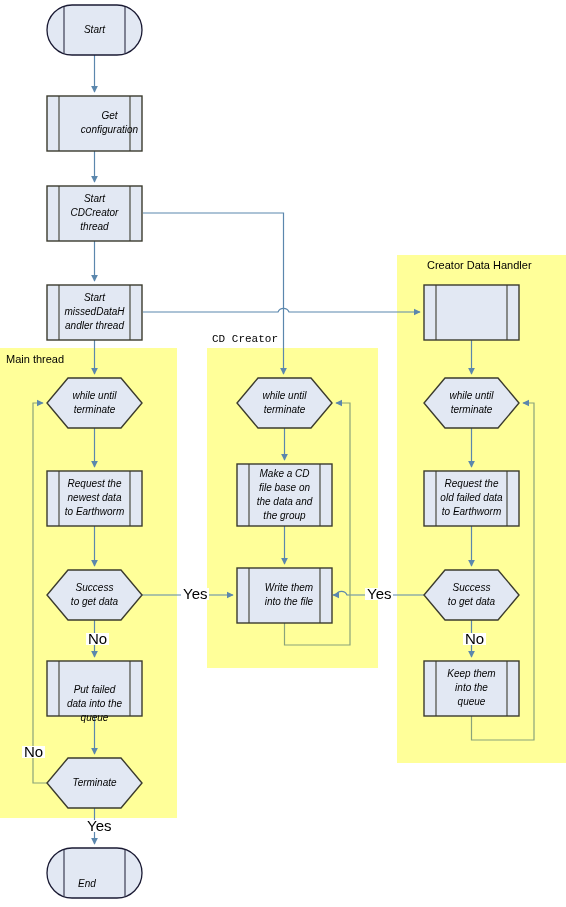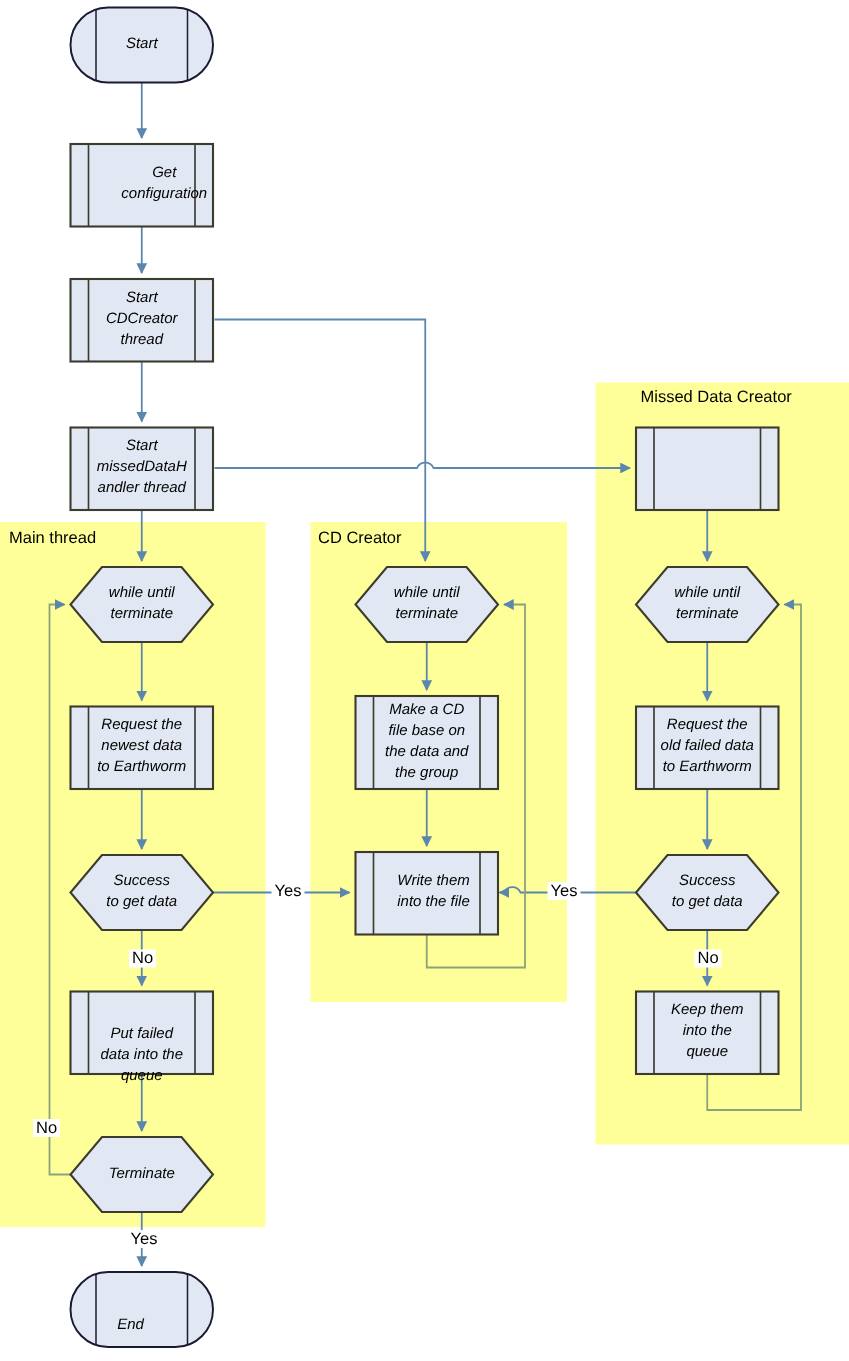--- a/index.html
+++ b/index.html
@@ -35,21 +35,21 @@
     position: absolute;
     font-size: 10px;
     line-height: 14px;
     color: #000000;
     text-align: center;
     pointer-events: none;
     font-style: italic;
   }
   .edge-label {
     position: absolute;
-    font-size: 11px;
+    font-size: 15px;
     line-height: 12px;
     color: #000000;
     background: #ffffff;
     padding: 0 2px;
     white-space: nowrap;
     pointer-events: none;
   }
 </style>
 </head>
 <body>
@@ -204,22 +204,22 @@
 
       <g>
         <rect x="424" y="661" width="95" height="55" fill="#e2e8f3" stroke="#3b3b2e" stroke-width="1.4"></rect>
         <line x1="436" y1="661" x2="436" y2="716" stroke="#3b3b2e" stroke-width="1.1"></line>
         <line x1="507" y1="661" x2="507" y2="716" stroke="#3b3b2e" stroke-width="1.1"></line>
       </g>
     </g>
   </svg>
 
   <div class="lane-label" style="left:6px;  top:353px;text-align:right;">Main thread</div>
-  <div class="lane-label" style="left:212px;top:353px;">CD Creator</div>
-  <div class="lane-label" style="left:427px;top:259px;">Missed Data Creator</div>
+  <div class="lane-label" style="left:212px;top:333px;font-family:Liberation Mono, monospace;">CD Creator</div>
+  <div class="lane-label" style="left:427px;top:259px;">Creator Data Handler</div>
 
   <div class="node-label" style="left:47px;  top:23px;  width:95px;">Start</div>
   <div class="node-label" style="left:47px;  top:109px; width:95px;padding-left:15px;">Get<br>configuration</div>
   <div class="node-label" style="left:47px;  top:192px; width:95px;">Start<br>CDCreator<br>thread</div>
   <div class="node-label" style="left:45px;  top:291px; width:99px;">Start<br>missedDataH<br>andler thread</div>
   <div class="node-label" style="left:47px;  top:389px; width:95px;">while until<br>terminate</div>
   <div class="node-label" style="left:45px;  top:477px; width:99px;">Request the<br>newest data<br>to Earthworm</div>
   <div class="node-label" style="left:47px;  top:581px; width:95px;">Success<br>to get data</div>
   <div class="node-label" style="left:45px;  top:667px; width:99px;margin-top:16px;">Put failed<br>data into the<br>queue</div>
   <div class="node-label" style="left:47px;  top:776px; width:95px;">Terminate</div>

